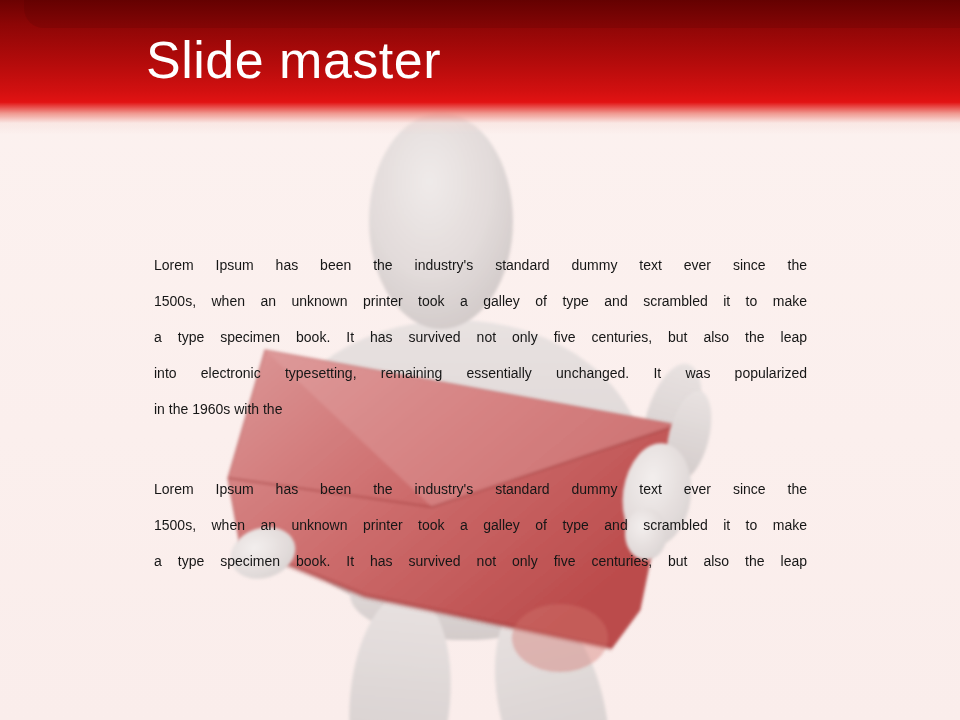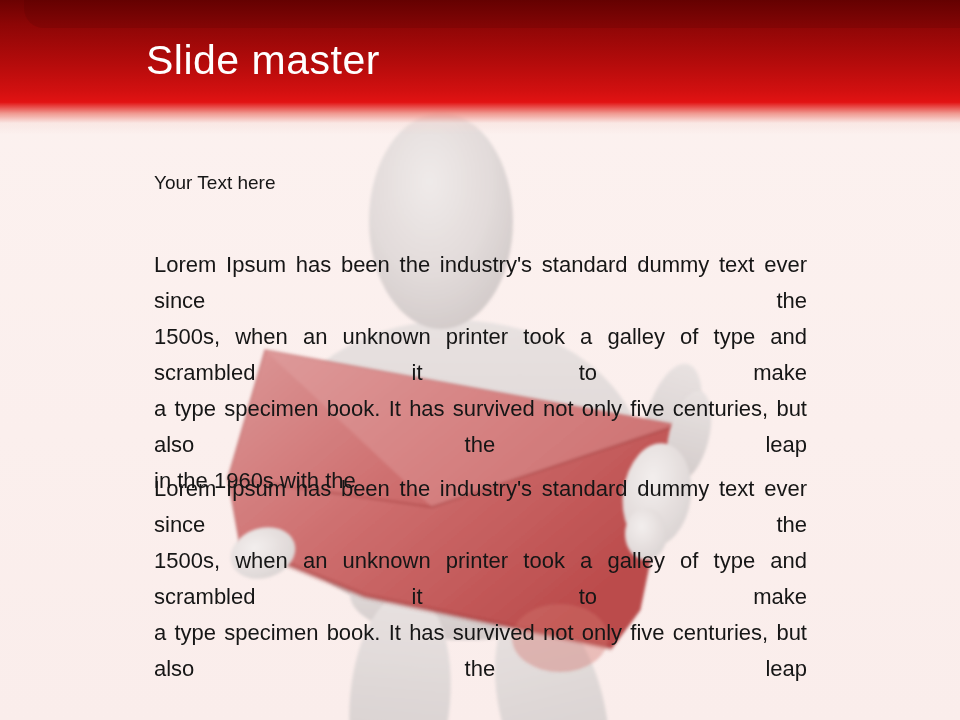--- a/index.html
+++ b/index.html
@@ -21,30 +21,30 @@
       rgba(247,215,210,0.35) 88%,
       rgba(251,240,238,0) 96%);
   }
   .header-gloss{
     position:absolute;left:24px;right:0;top:0;height:28px;
     background:rgba(70,0,0,0.16);
     border-bottom-left-radius:20px;
   }
   .slide-title{
     position:absolute;left:146px;top:40px;width:700px;
-    font-size:41px;line-height:41px;font-weight:400;color:#FFFFFF;
+    font-size:52px;line-height:41px;font-weight:400;color:#FFFFFF;
     letter-spacing:0.5px;white-space:nowrap;
   }
   .text-placeholder{
     position:absolute;left:154px;top:165px;width:653px;
     font-size:19px;line-height:36px;color:#161616;
   }
   .body-paragraph{
     position:absolute;left:154px;width:653px;
-    font-size:22px;color:#161616;
+    font-size:14px;color:#161616;
   }
   .p1{top:247px;}
   .p2{top:471px;}
   .body-paragraph .line{
     line-height:36px;
     text-align:justify;
     text-align-last:justify;
   }
   .body-paragraph .line.last{
     text-align:center;
@@ -105,26 +105,26 @@
       <ellipse cx="646" cy="534" rx="21" ry="26" fill="url(#gHand)"></ellipse>
     </g>
   </svg>
 
   <div class="header-band">
     <div class="header-gloss"></div>
   </div>
 
   <div class="slide-title">Slide master</div>
 
-  <div class="text-placeholder">Your Text here</div>
 
   <div class="body-paragraph p1">
       <div class="line">Lorem Ipsum has been the industry's standard dummy text ever since the</div>
       <div class="line">1500s, when an unknown printer took a galley of type and scrambled it to make</div>
       <div class="line">a type specimen book. It has survived not only five centuries, but also the leap</div>
+      <div class="line">into electronic typesetting, remaining essentially unchanged. It was popularized</div>
       <div class="line last">in the 1960s with the</div>
     </div>
   <div class="body-paragraph p2">
       <div class="line">Lorem Ipsum has been the industry's standard dummy text ever since the</div>
       <div class="line">1500s, when an unknown printer took a galley of type and scrambled it to make</div>
       <div class="line">a type specimen book. It has survived not only five centuries, but also the leap</div>
     </div>
 
 </div>
 

